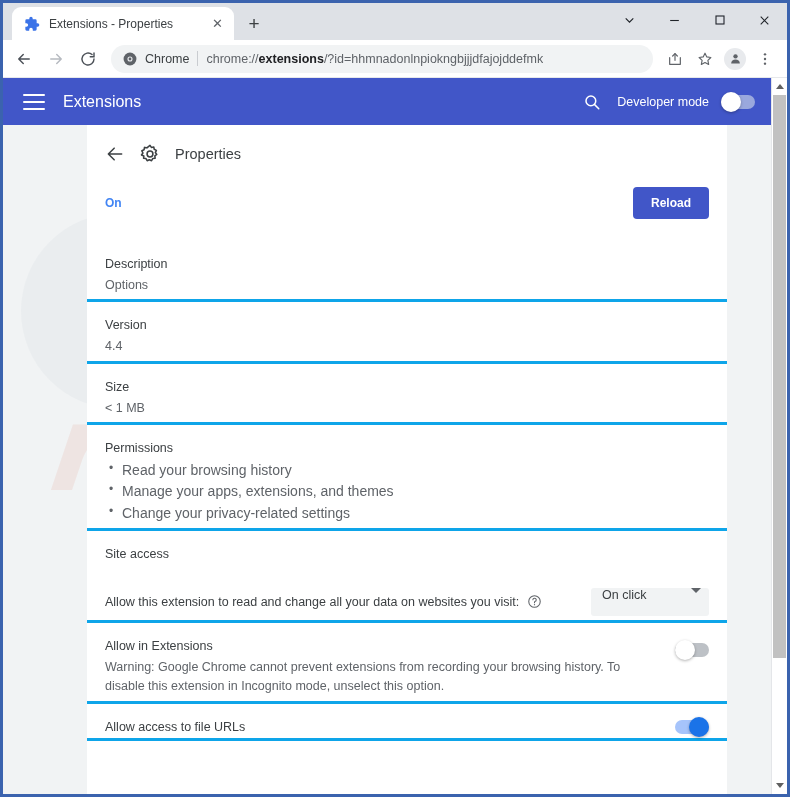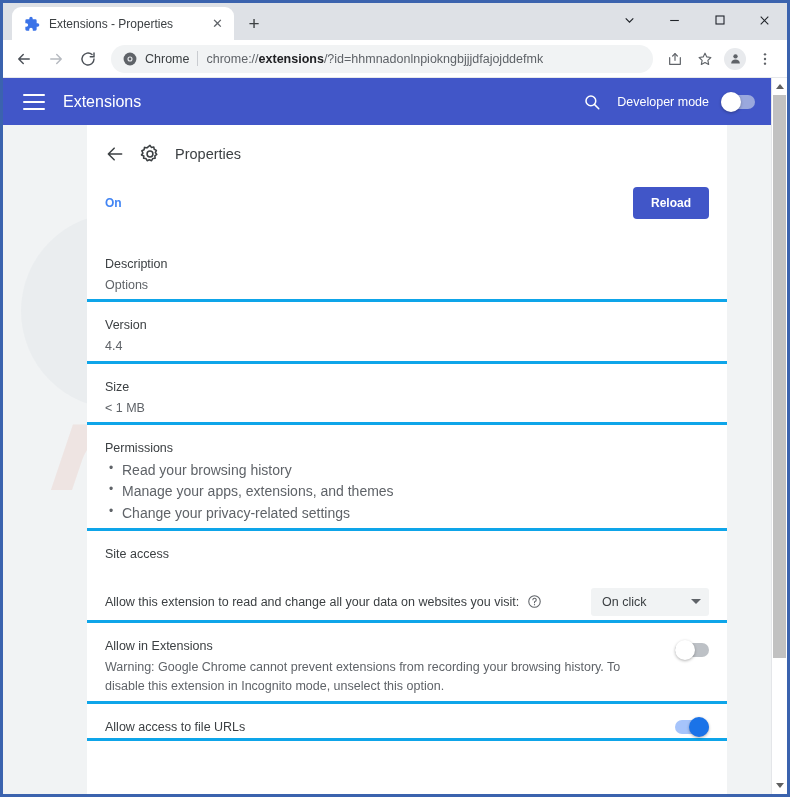--- a/index.html
+++ b/index.html
@@ -251,21 +251,21 @@
   .site-row {
     display: flex; align-items: center; gap: 8px;
     padding-top: 22px;
   }
   .site-text { font-size: 12.5px; color: #3c4043; flex: 0 0 auto; }
   .help-icon { color: #5f6368; display: flex; flex: 0 0 auto; }
   .spacer { flex: 1 1 auto; }
   .select {
     width: 118px; height: 28px;
     background: #f1f3f4; border-radius: 3px;
-    display: flex; align-items: center; padding: 0 8px 0 11px;
+    display: flex; padding: 0 8px 0 11px;
     cursor: pointer;
   }
   .select-val { font-size: 12.5px; color: #3c4043; flex: 1 1 auto; }
   .caret {
     width: 0; height: 0; flex: 0 0 auto;
     border-left: 5px solid transparent;
     border-right: 5px solid transparent;
     border-top: 5px solid #5f6368;
   }
 

